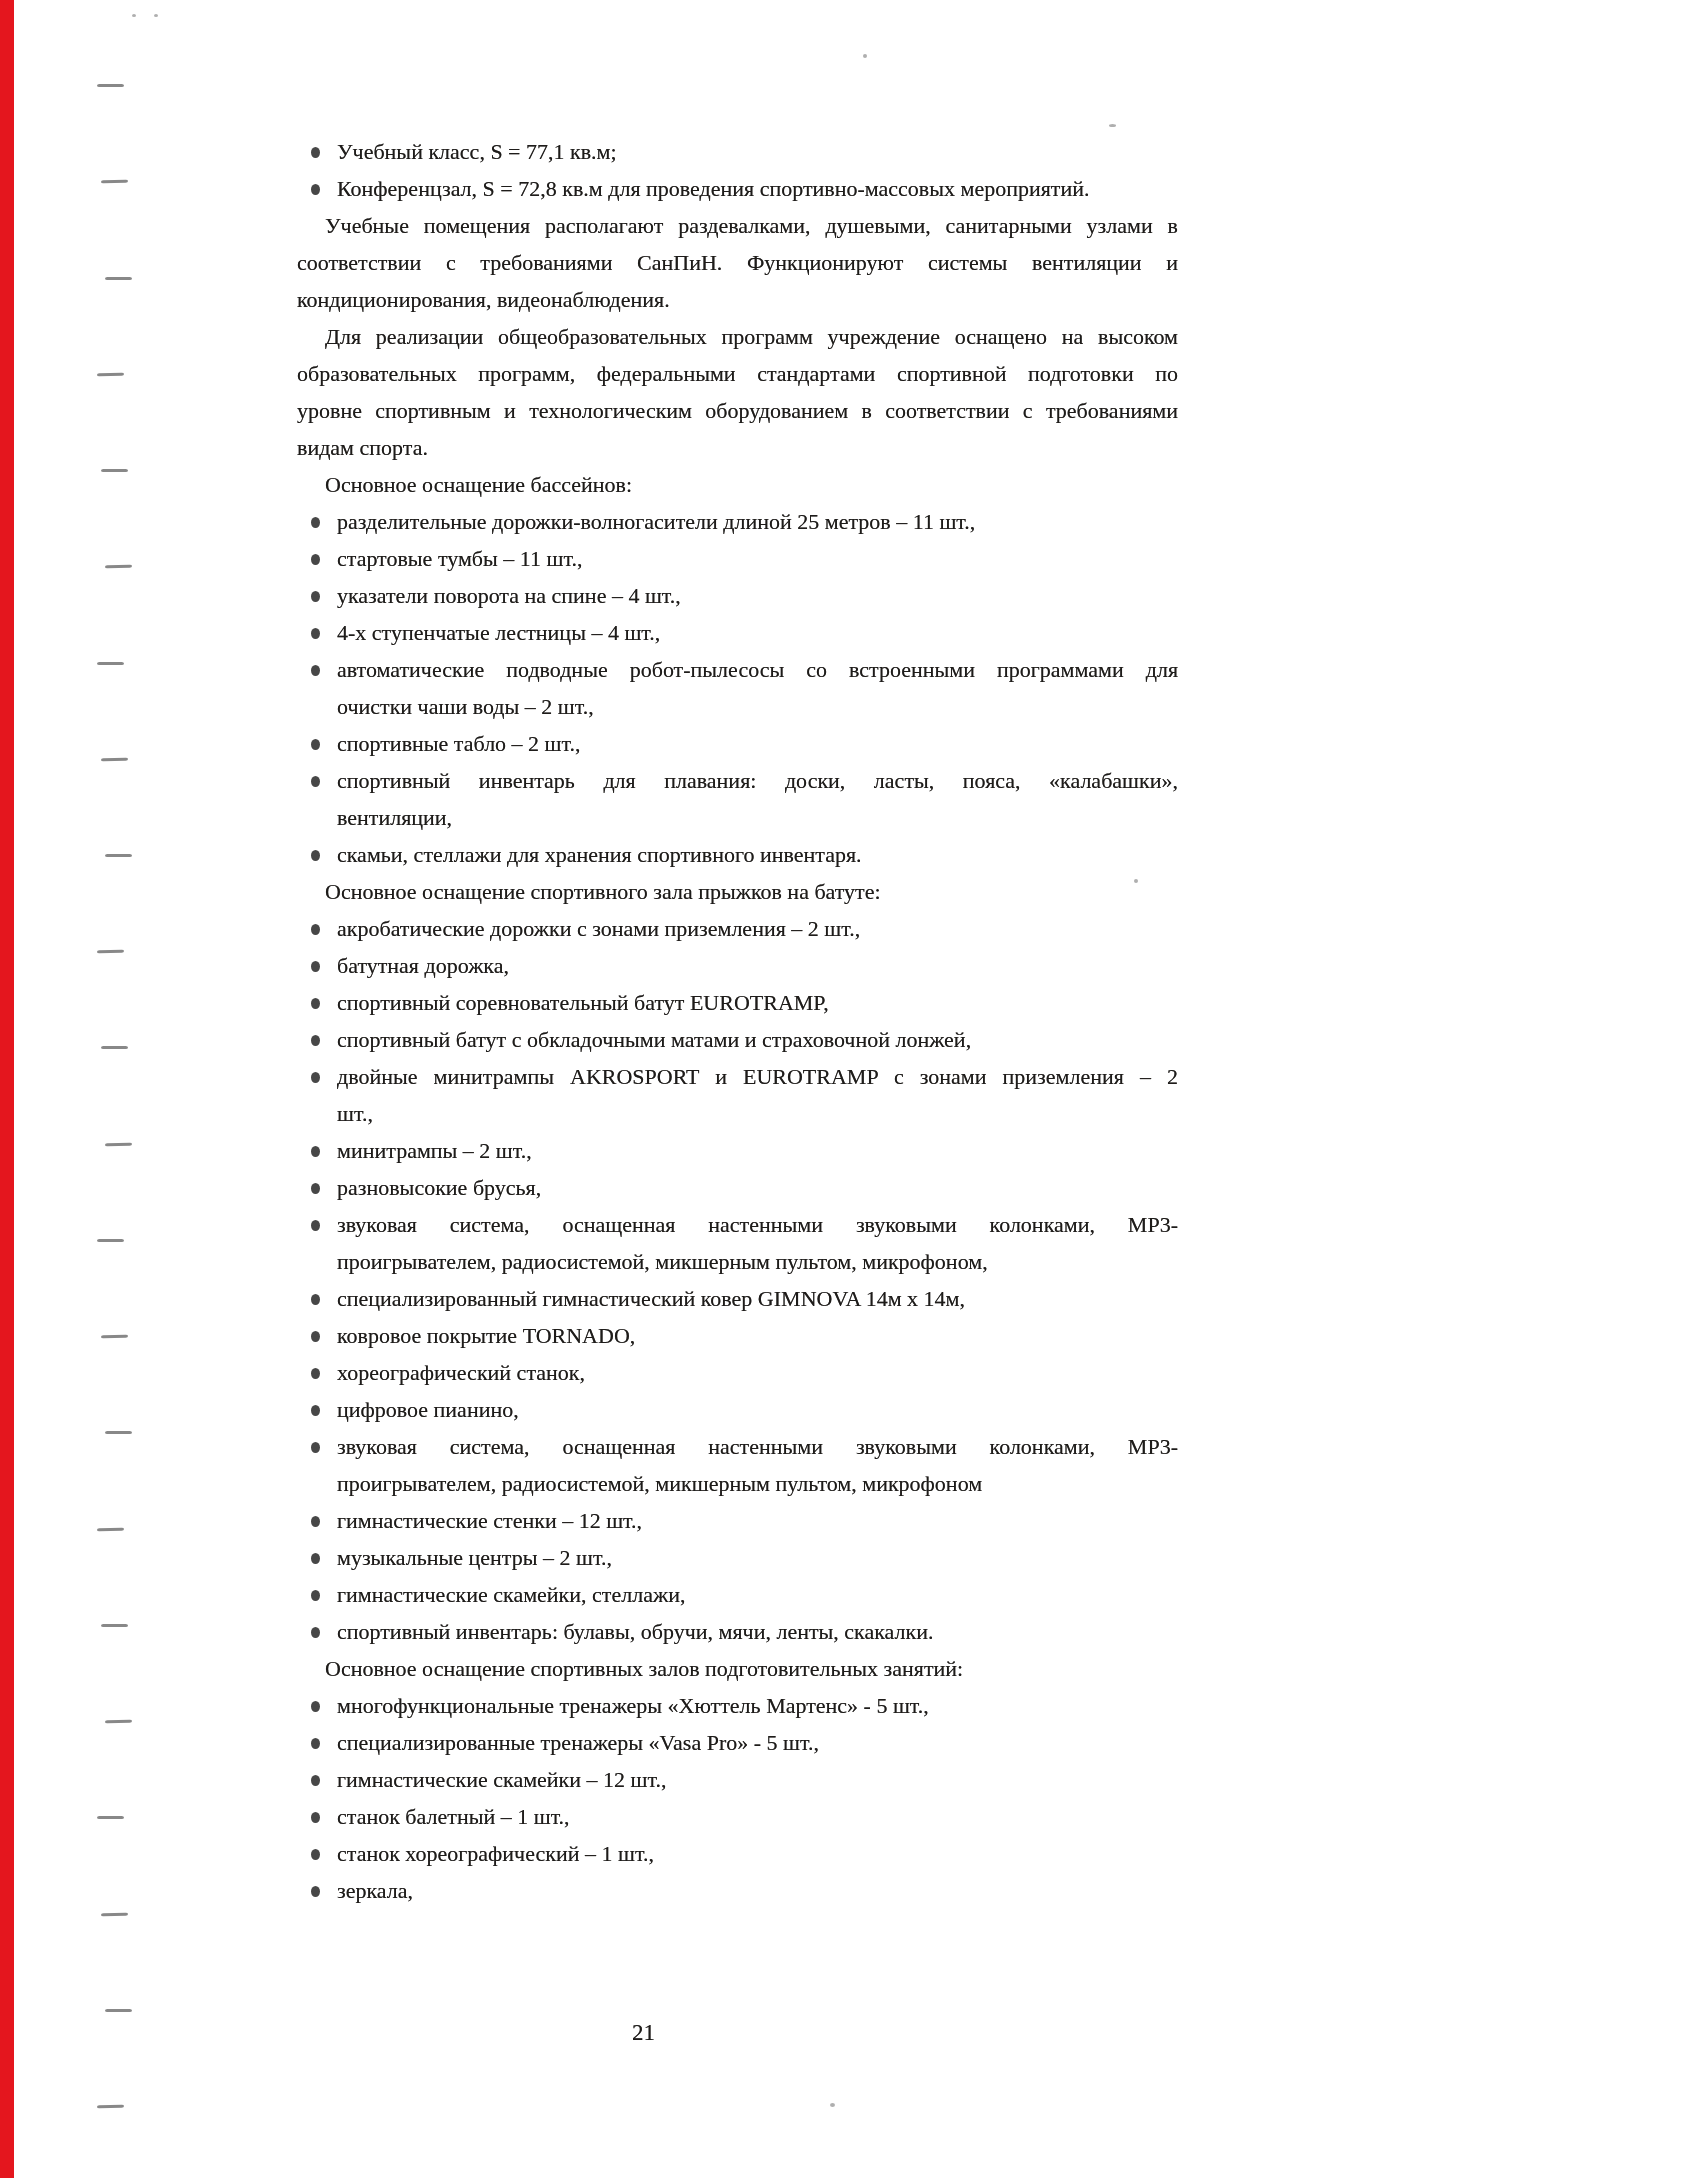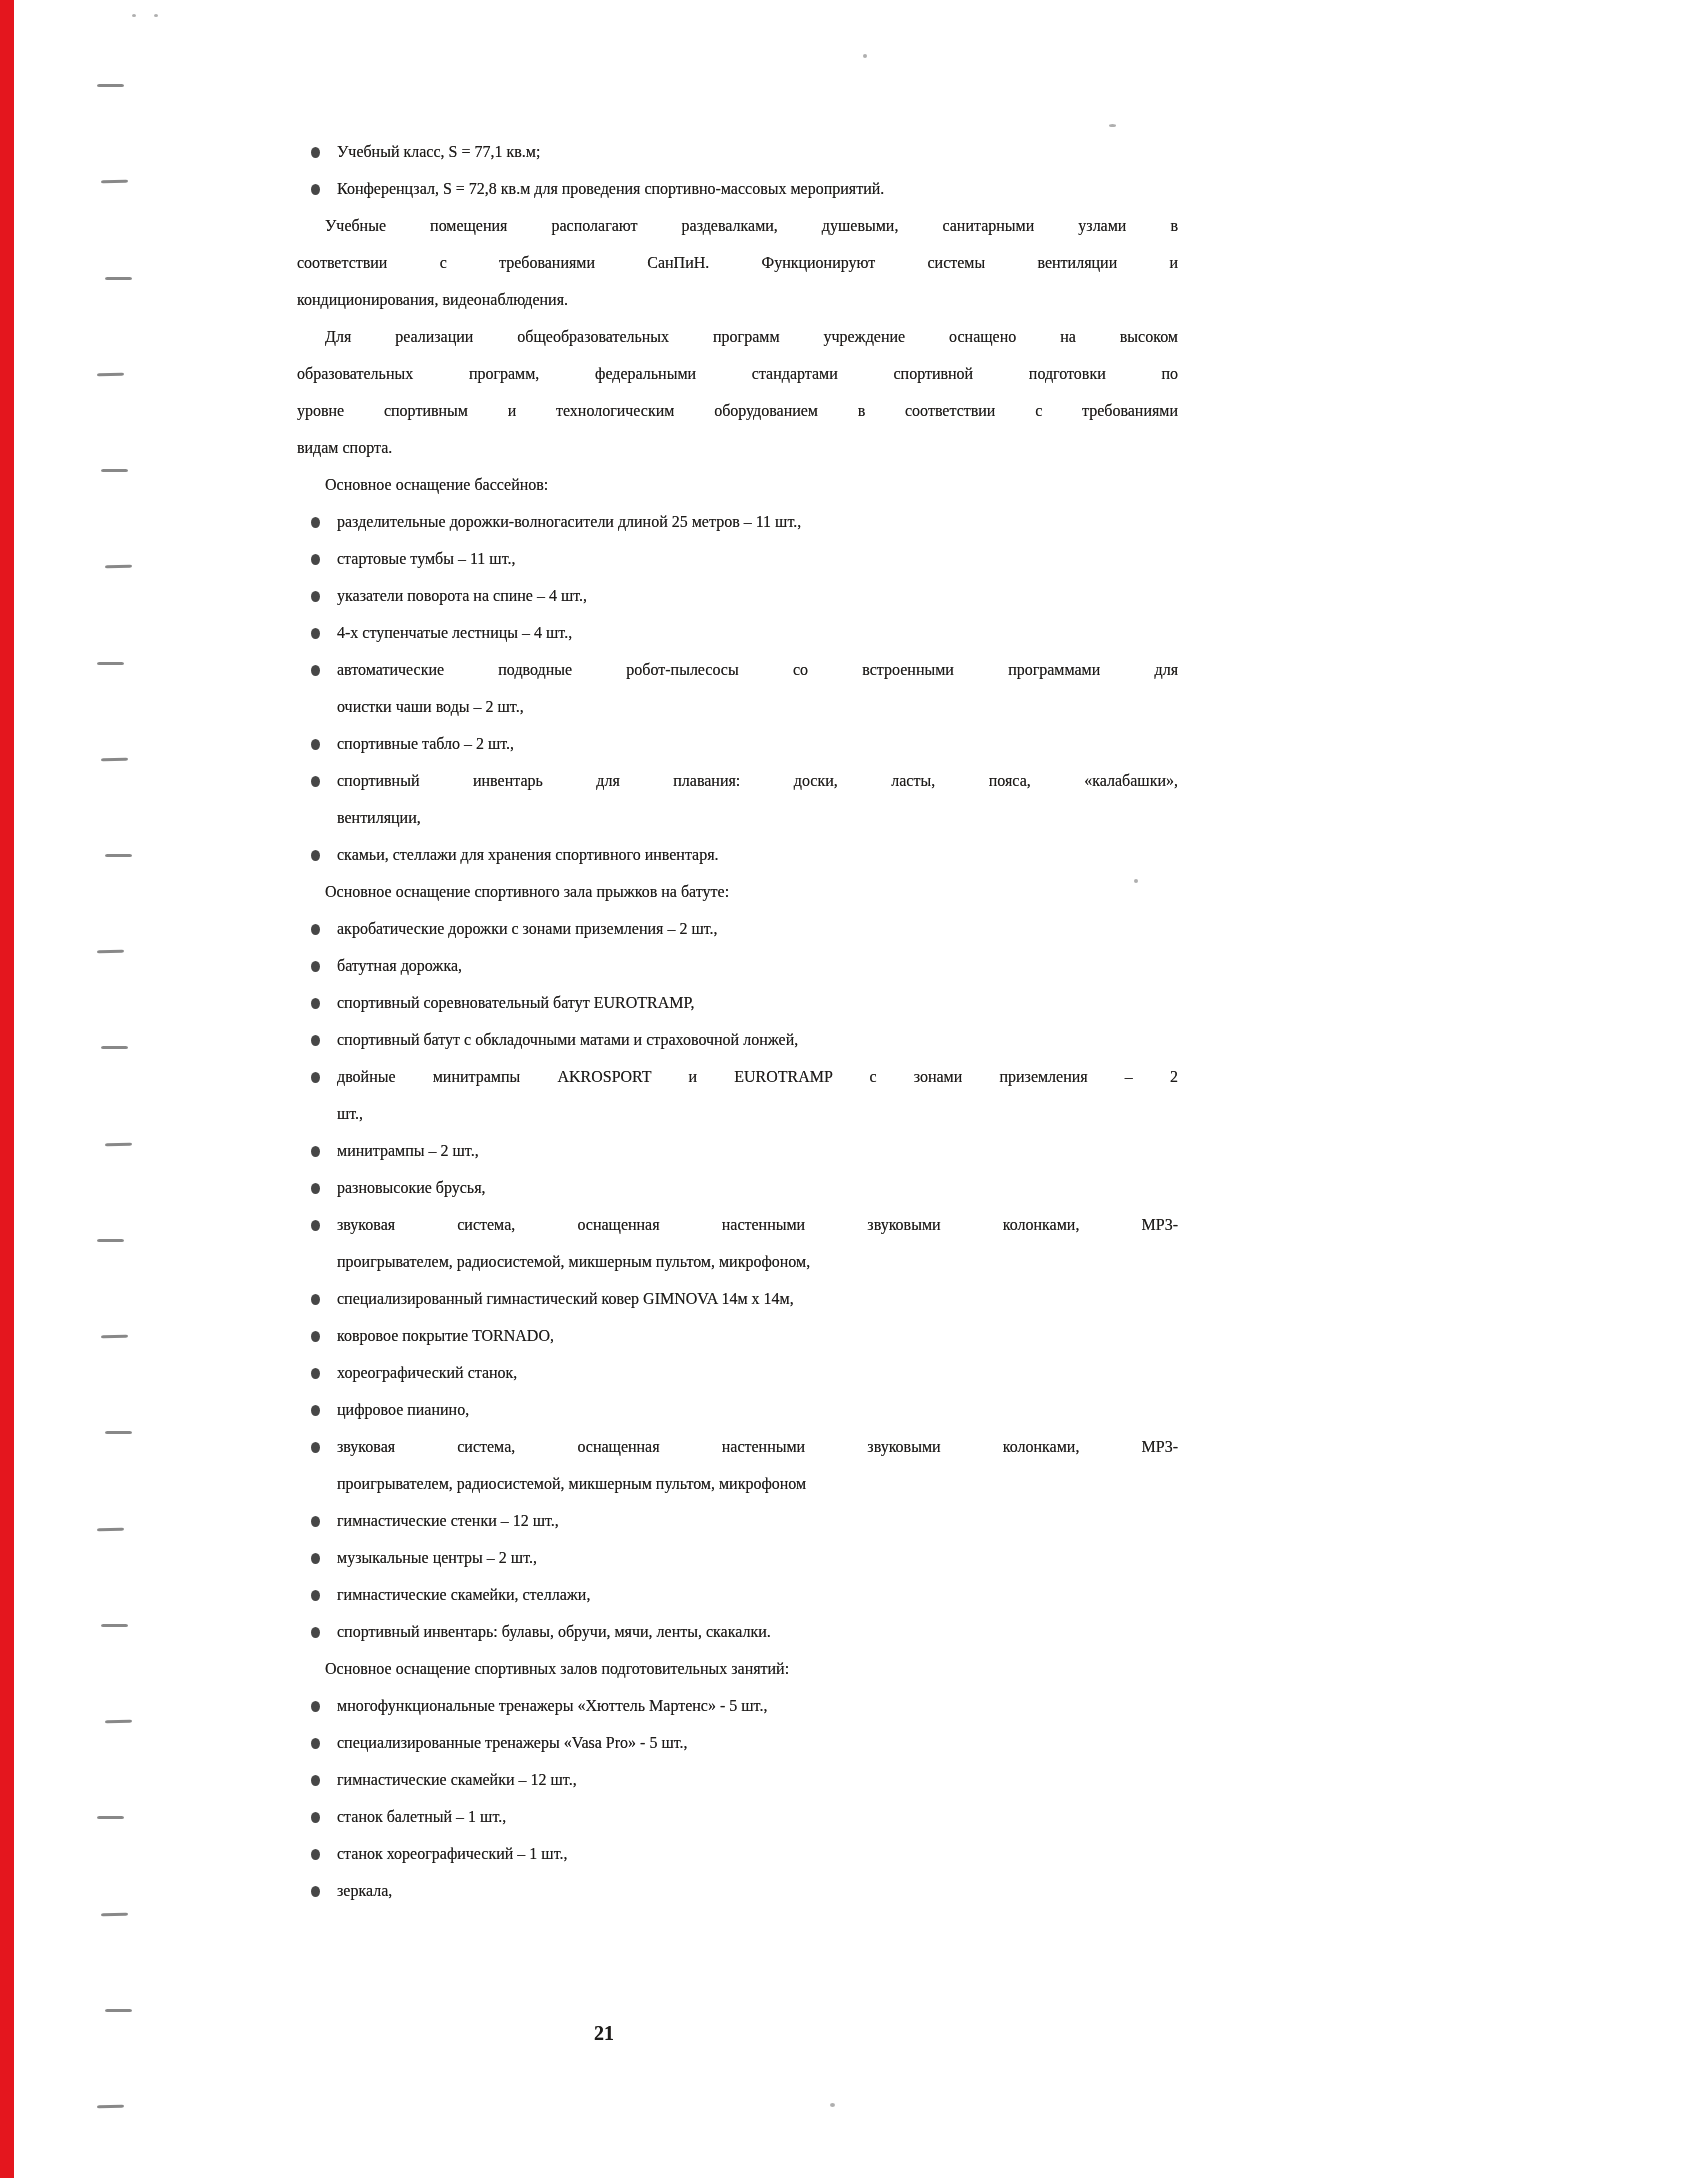--- a/index.html
+++ b/index.html
@@ -21,38 +21,37 @@
     border-radius:3px/2px;
     opacity:.82;
   }
   .margin-dash.tilt{transform:rotate(-1.6deg);}
   .content{
     position:absolute;left:297px;top:133px;width:881px;
   }
   .line{
     position:relative;
     height:37px;line-height:37px;
-    font-size:16px;
+    font-size:22px;
     white-space:nowrap;
     text-shadow:0 0 0.6px rgba(30,28,26,.65);
   }
   .line.b,.line.c{padding-left:40px;}
   .line.i{padding-left:28px;}
   .line.j{text-align:justify;text-align-last:justify;}
   .bullet-dot{
     position:absolute;left:14px;top:50%;
     width:9px;height:11px;margin-top:-5px;
     background:#474747;
     border-radius:50%;
   }
   .page-number{
     position:absolute;left:594px;top:2018px;width:99px;
-    font-size:20px;line-height:30px;
+    text-align:center;font-size:23px;line-height:30px;
     text-shadow:0 0 0.6px rgba(30,28,26,.65);
-    font-weight:bold;
   }
   .speck{
     position:absolute;background:#8d8d8d;border-radius:50%;opacity:.7;
   }
 </style>
 </head>
 <body>
 
 <div class="page" style="color: rgb(30, 28, 26);">
   <div class="edge-stripe" style="background: rgb(228, 22, 30);"></div>

